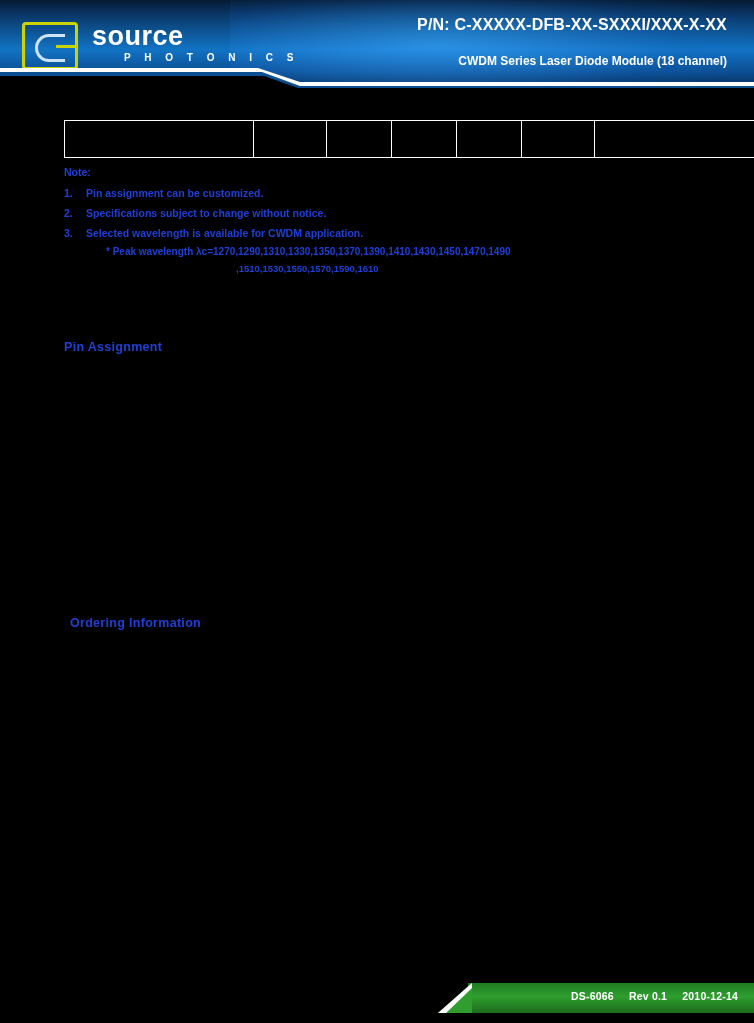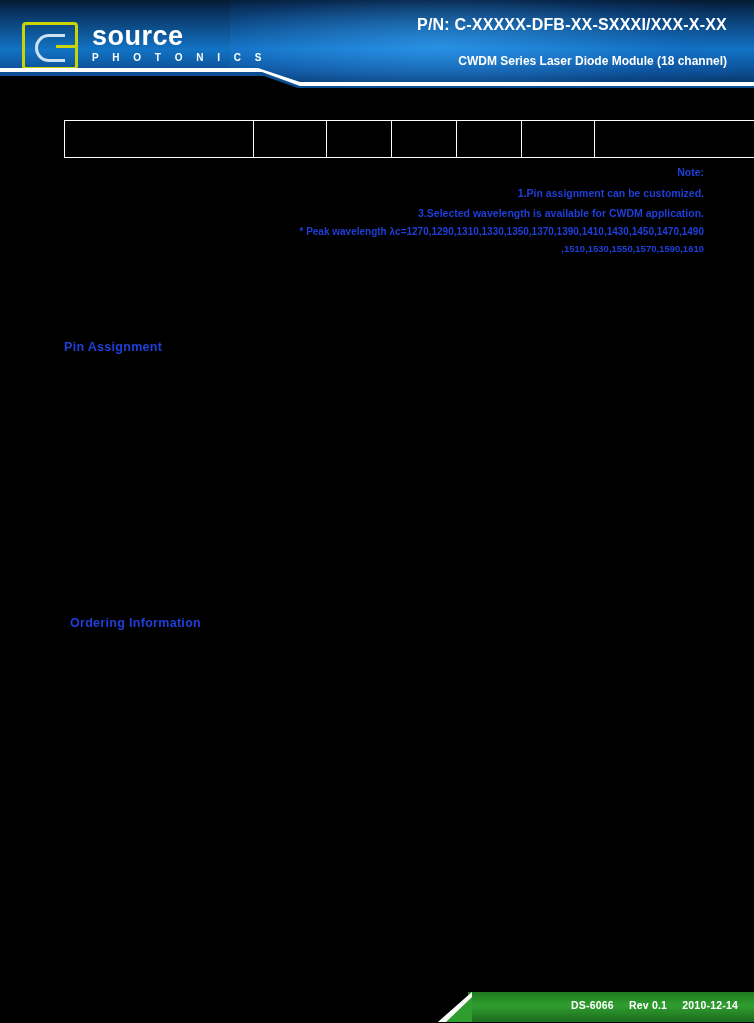--- a/index.html
+++ b/index.html
@@ -69,20 +69,21 @@
     font-size: 27px;
     font-weight: bold;
     letter-spacing: 0.5px;
     line-height: 28px;
   }
   .logo-sub {
     font-size: 10px;
     letter-spacing: 5.5px;
     font-weight: bold;
     margin-top: 2px;
+    margin-left: 32px;
   }
   .header-titles {
     position: absolute;
     right: 27px; top: 16px;
     text-align: right;
     color: #ffffff;
   }
   .pn-line {
     font-size: 16px;
     font-weight: bold;
@@ -128,21 +129,20 @@
 
   
   .notes {
     position: absolute;
     left: 64px; top: 72px;
     width: 640px;
     color: #1f3fd8;
     font-size: 10.5px;
     font-weight: bold;
     line-height: 20px;
-    text-align: right;
   }
   .notes .note-title { margin-bottom: 1px; }
   .notes ol {
     margin: 0; padding: 0;
     list-style: none;
   }
   .notes li { white-space: nowrap; }
   .notes .num { display: inline-block; width: 22px; }
   .note-sub {
     margin-left: 42px;
@@ -164,21 +164,21 @@
     font-size: 12.5px;
     font-weight: bold;
     letter-spacing: 0.3px;
   }
   #pin-assignment-heading { left: 64px; top: 250px; }
   #ordering-info-heading { left: 70px; top: 526px; }
 
   
   .footer {
     position: absolute;
-    left: 0; bottom: 1px;
+    left: 0; bottom: 10px;
     width: 754px;
     height: 30px;
   }
   .footer-bar {
     position: absolute;
     left: 468px; top: 0;
     width: 286px; height: 30px;
     background: linear-gradient(180deg, #1f7a1f 0%, #2f9e2f 45%, #1c6b1c 100%);
   }
   .footer-wedge {
@@ -239,20 +239,23 @@
   </tbody>
     </table>
 
   <div class="notes">
     <div class="note-title">Note:</div>
     <ol>
       <li>
         <span class="num">1.</span><span>Pin assignment can be customized.</span>
       </li>
       <li>
+        <span class="num">2.</span><span>Specifications subject to change without notice.</span>
+      </li>
+      <li>
         <span class="num">3.</span><span>Selected wavelength is available for CWDM application.</span>
       </li>
     </ol>
     <div class="note-sub">* Peak wavelength   λc=1270,1290,1310,1330,1350,1370,1390,1410,1430,1450,1470,1490</div>
     <div class="note-sub2">,1510,1530,1550,1570,1590,1610</div>
   </div>
 
   <div class="section-heading" id="pin-assignment-heading">Pin Assignment</div>
 
   <div class="section-heading" id="ordering-info-heading">Ordering Information</div>

